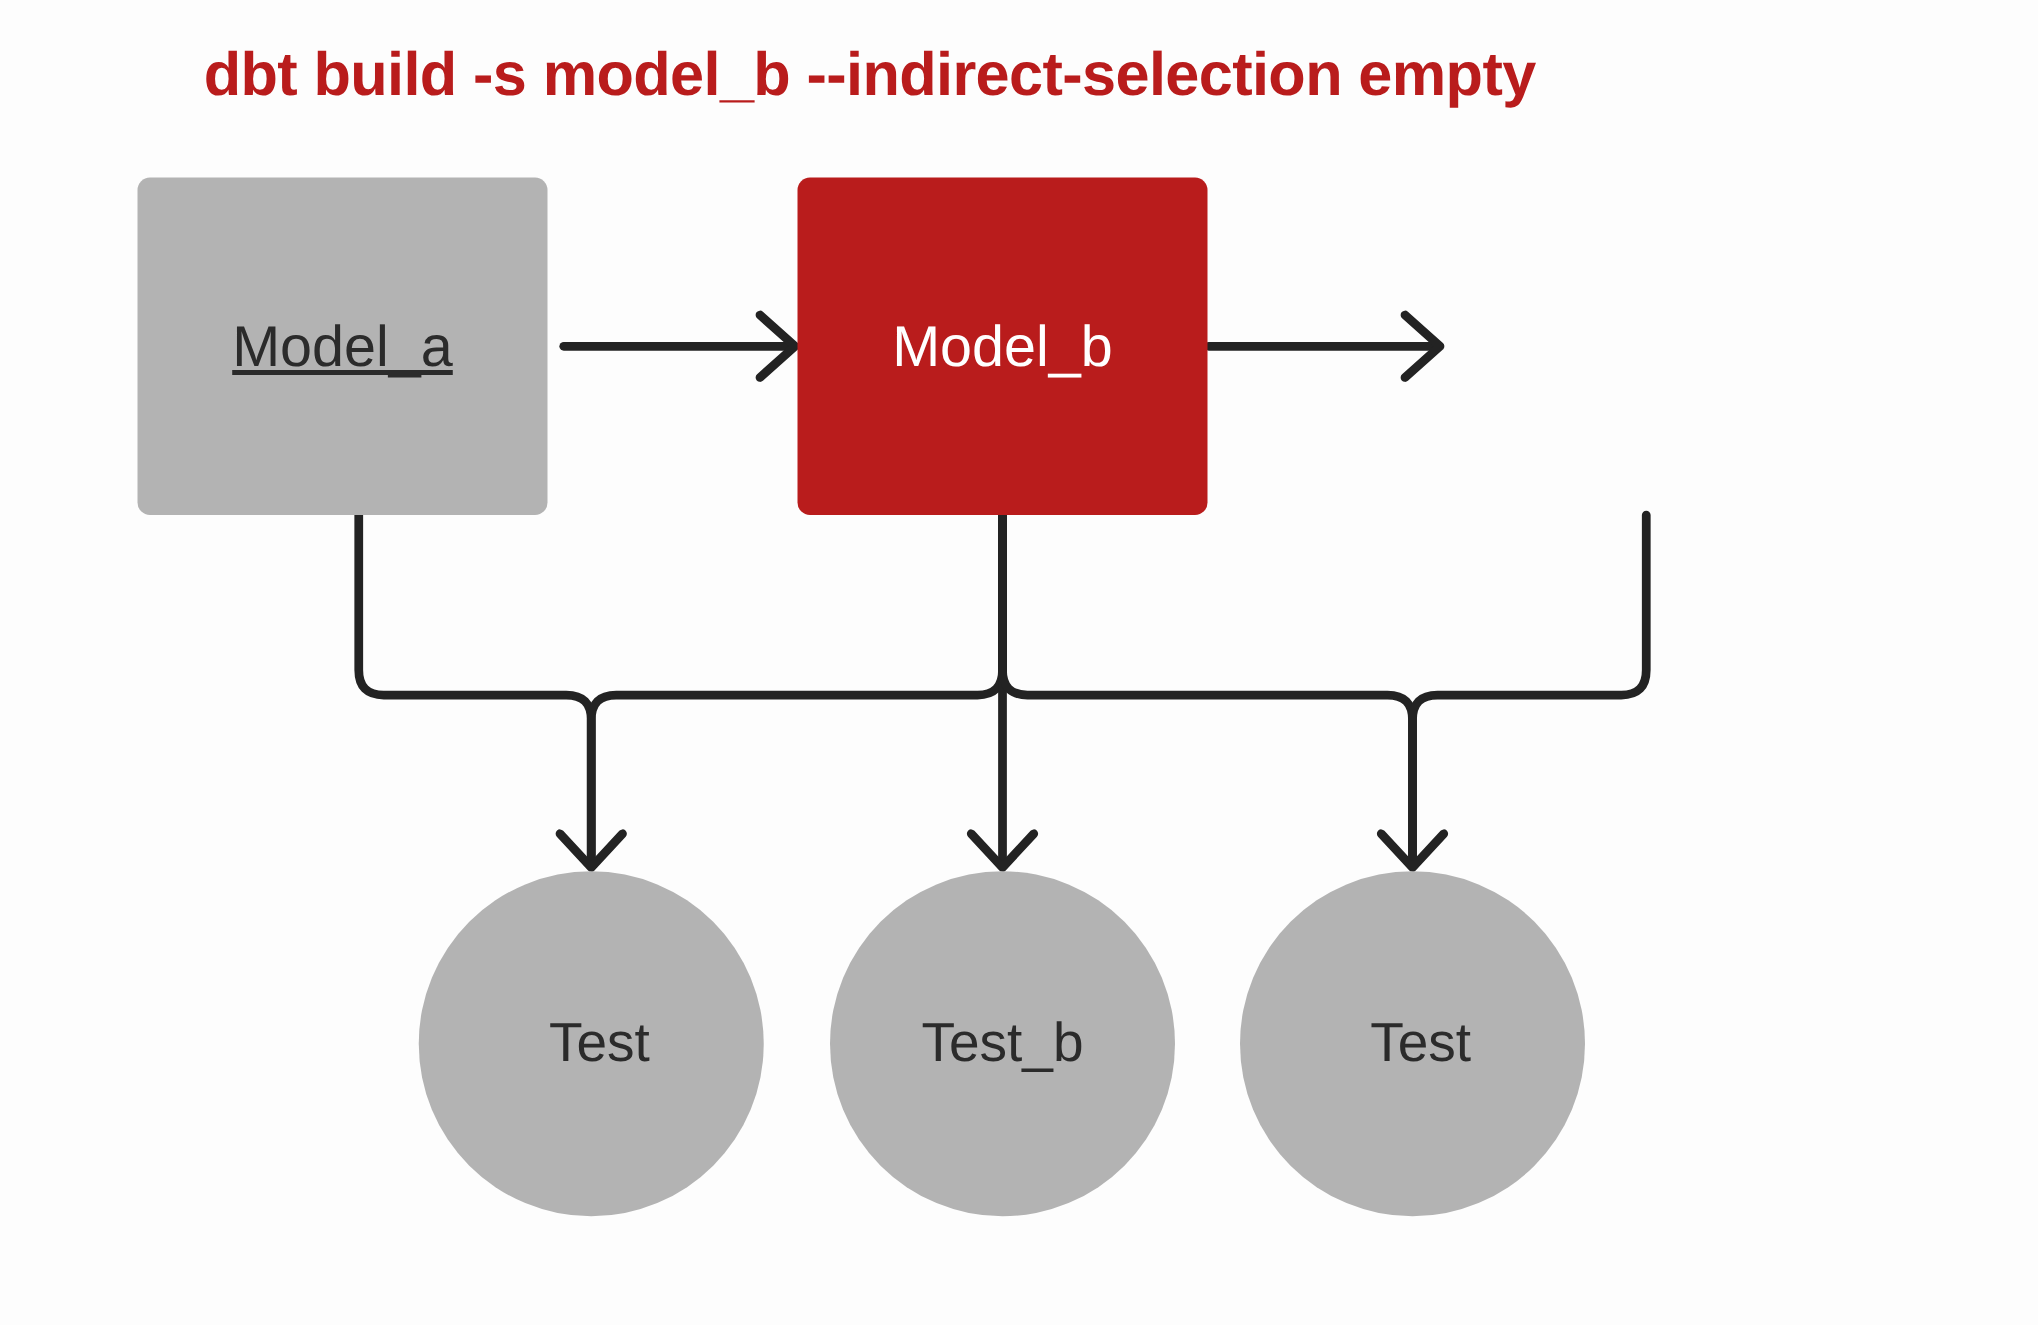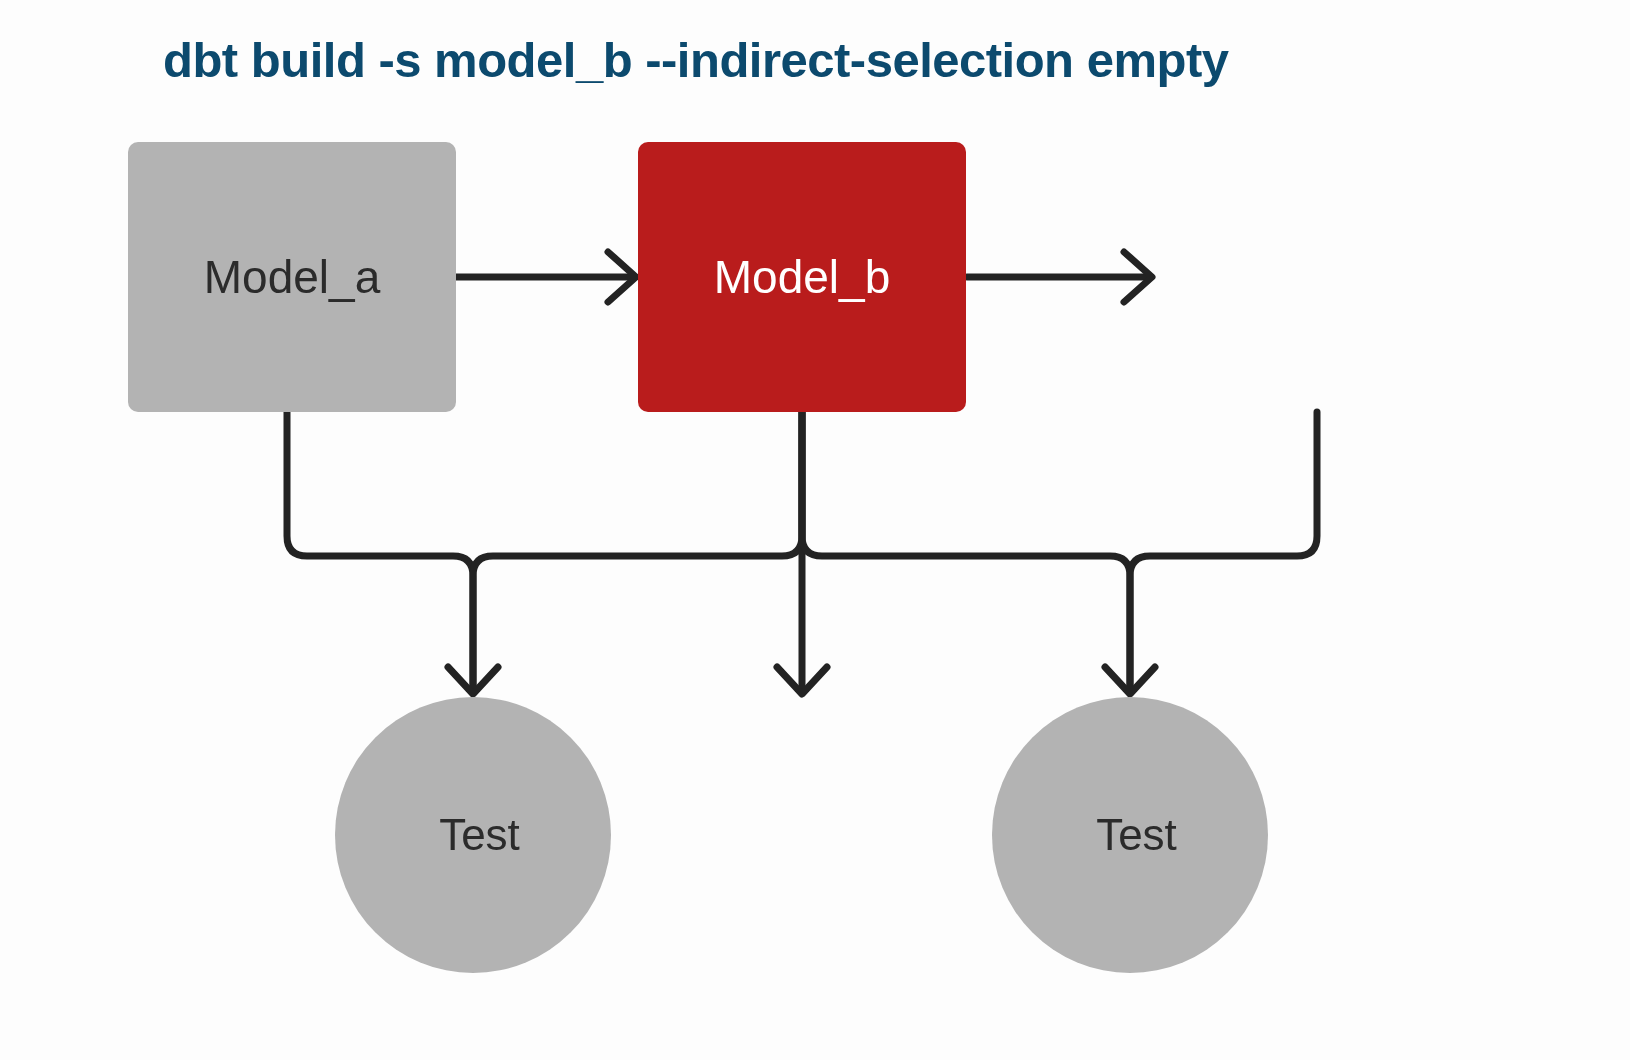--- a/index.html
+++ b/index.html
@@ -17,21 +17,21 @@
     height: 1060px;
     background: #fdfdfd;
   }
   .title {
     position: absolute;
     left: 163px;
     top: 32px;
     font-size: 49px;
     font-weight: 600;
     letter-spacing: -0.5px;
-    color: #0c4a6e;
+    color: #b91c1c;
     white-space: nowrap;
   }
   .edges-layer {
     position: absolute;
     left: 0;
     top: 0;
     z-index: 0;
   }
   .edges-layer path {
     fill: none;
@@ -65,21 +65,21 @@
     width: 276px;
     height: 276px;
     top: 697px;
     border-radius: 50%;
     background: #b3b3b3;
     font-size: 44px;
     line-height: 86px;
     color: #2b2b2b;
   }
   .node.test .line { display: block; margin-left: 13px; }
-  #model-a { left: 128px; }
+  #model-a { left: 110px; text-decoration: underline; }
   #model-b { left: 638px; }
   #model-c { left: 1154px; }
   #test-ab { left: 335px; }
   #test-b  { left: 664px; }
   #test-bc { left: 992px; }
 </style>
 </head>
 <body>
 
 <div class="canvas">
@@ -117,20 +117,23 @@
     <span>Model_b</span>
   </div>
 
 
   <div class="node test" id="test-ab">
     <span>
       <span class="line">Test</span>
     </span>
   </div>
 
+  <div class="node test" id="test-b">
+    <span>Test_b</span>
+  </div>
 
   <div class="node test" id="test-bc">
     <span>
       <span class="line">Test</span>
     </span>
   </div>
 
 </div>
 
 </body></html>

